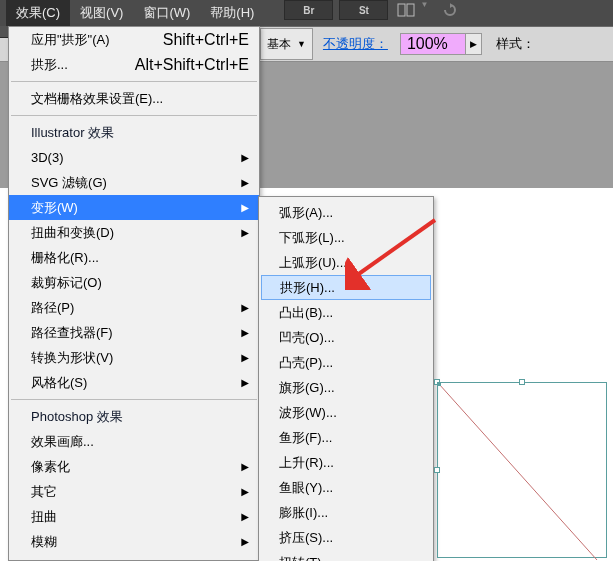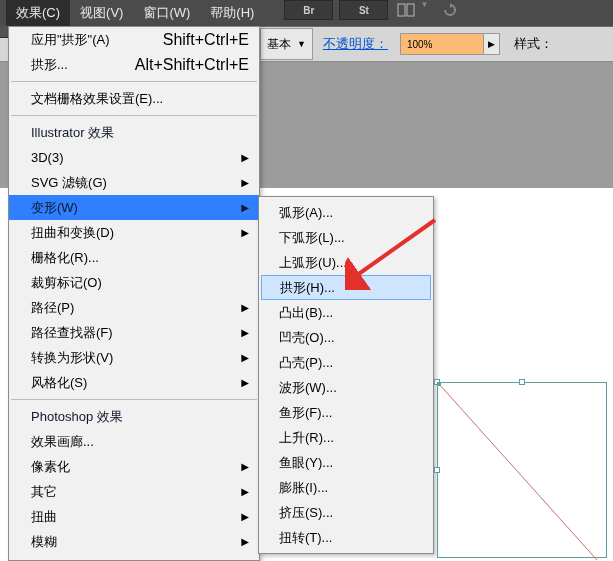--- a/index.html
+++ b/index.html
@@ -35,21 +35,21 @@
     font-size: 13px;
     padding-left: 260px;
     border-top: 1px solid #6a6a6a;
   }
   .toolbar2 .dropdown {
     background: #e8e8e8; border: 1px solid #999; height: 22px; padding: 15px 6px;
     display: inline-flex; align-items: center; margin-right: 10px; font-size:12px;
   }
   .toolbar2 .tri { margin-left:6px; font-size:9px; }
   .toolbar2 .opacity-lbl { color: #0055d4; text-decoration: underline; margin-right: 12px; }
-  .toolbar2 .opacity-field { background:#fdba74; border:1px solid #999; height:22px; width:84px; padding:1px 6px; font-size:10px; display:inline-flex; align-items:center; }
+  .toolbar2 .opacity-field { background:#f0abfc; border:1px solid #999; height:22px; width:66px; padding:1px 6px; font-size:16px; display:inline-flex; align-items:center; }
   .toolbar2 .playbtn { width:16px; height:22px; border:1px solid #999; border-left:none; background:#e8e8e8; display:inline-flex; align-items:center; justify-content:center; font-size:9px; margin-right:14px;}
   .toolbar2 .stylelbl { margin-right:12px; }
 
   .toolheader {
     position:absolute;
     left:0; top:26px;
     width:260px; height:12px;
     background:#535353;
     border-bottom:1px solid #2b2b2b;
   }
@@ -80,21 +80,21 @@
   }
   .mrow {
     display: flex;
     align-items: center;
     height: 25px;
     padding-left: 22px;
     padding-right: 10px;
     position: relative;
   }
   .mrow.header { color:#0f172a; }
-  .mrow.highlight { background: #2f7fff; color: #0f172a; }
+  .mrow.highlight { background: #2f7fff; color: #ffffff; }
   .mrow .shortcut { margin-left:auto; font-size:16px; }
   .mrow .arrow { margin-left:auto; font-size:10px; }
   .msep { height:1px; background:#bcbcbc; margin:4px 2px; }
 
   .submenu {
     position: absolute;
     left: 258px; top: 196px;
     width: 176px;
     background: #f1f1f1;
     border: 1px solid #8c8c8c;
@@ -260,20 +260,21 @@
 </div>
 
 <div class="submenu" id="submenu">
     <div class="srow">弧形(A)...</div>
     <div class="srow">下弧形(L)...</div>
     <div class="srow">上弧形(U)...</div>
     <div class="srow highlight">拱形(H)...</div>
     <div class="srow">凸出(B)...</div>
     <div class="srow">凹壳(O)...</div>
     <div class="srow">凸壳(P)...</div>
+    <div class="srow">旗形(G)...</div>
     <div class="srow">波形(W)...</div>
     <div class="srow">鱼形(F)...</div>
     <div class="srow">上升(R)...</div>
     <div class="srow">鱼眼(Y)...</div>
     <div class="srow">膨胀(I)...</div>
     <div class="srow">挤压(S)...</div>
     <div class="srow">扭转(T)...</div>
   </div>
 
 <svg class="red-arrow" viewBox="0 0 100 80">

